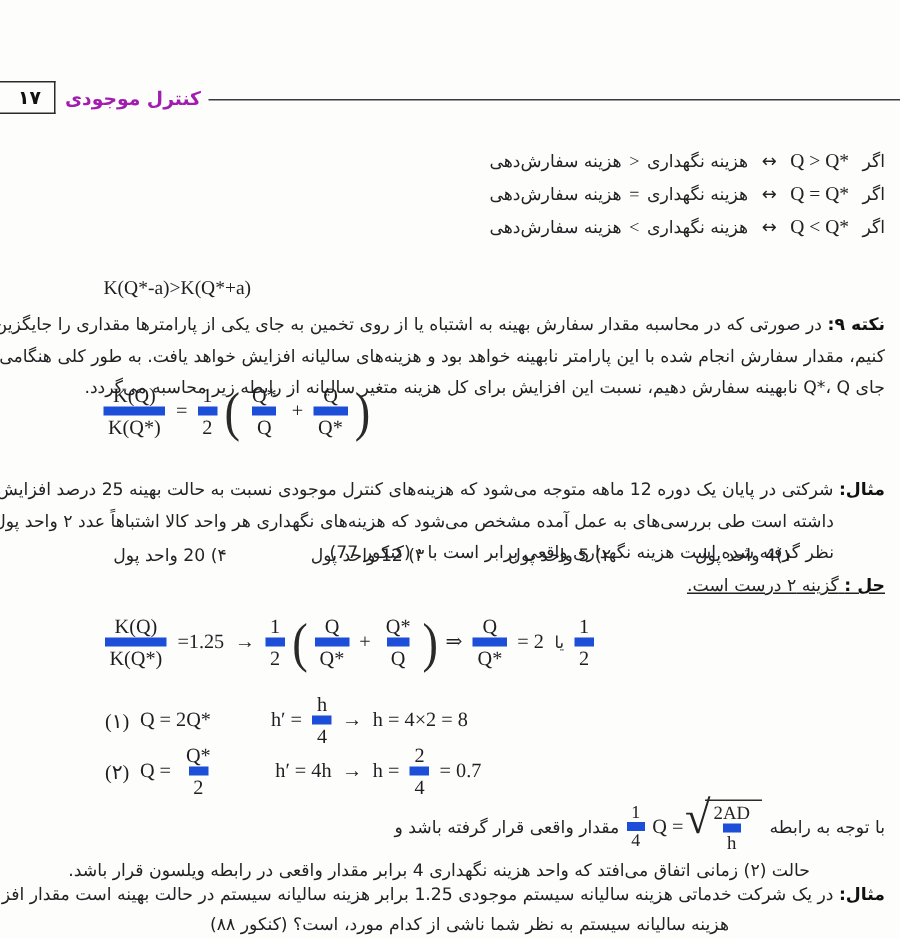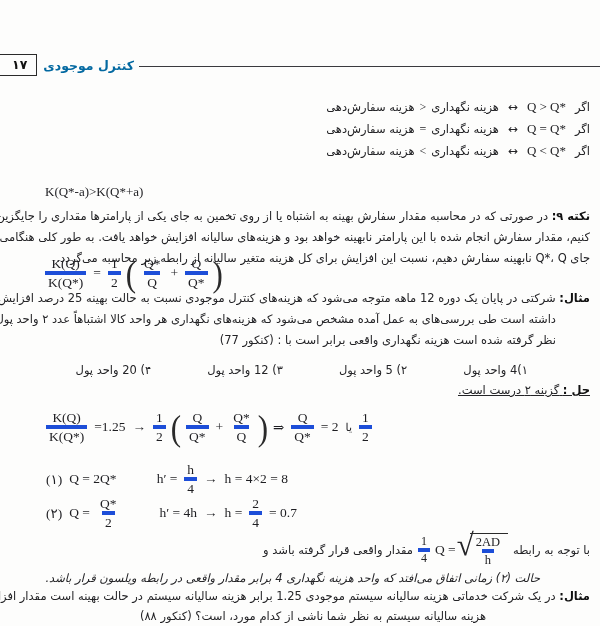--- a/index.html
+++ b/index.html
@@ -6,42 +6,42 @@
   body{
     width:600px;height:626px;background:#fdfdfc;color:#232326;
     font-family:"DejaVu Sans",sans-serif;overflow:hidden;
   }
   .page{position:relative;width:600px;height:546px;font-size:11.5px;}
   b,.bold{font-weight:bold;color:#111;}
 
   
   .header{position:absolute;top:52px;left:0;right:0;height:26px;display:flex;align-items:center;direction:ltr;}
   .pagebox{border:1.4px solid #2a2a2a;border-left:none;padding:2px 9px 3px 12px;font-weight:bold;font-size:12.5px;color:#111;}
-  .htitle{font-weight:bold;font-size:12.5px;margin:0 5px 0 6px;white-space:nowrap;color:#0369a1;}
+  .htitle{font-weight:bold;font-size:12.5px;margin:0 5px 0 6px;white-space:nowrap;color:#a21caf;}
   .hline{flex:1;height:0;border-top:1.6px solid #3a3a3e;margin-top:3px;}
 
   
   .fa{direction:rtl;text-align:right;line-height:21px;}
   .abs{position:absolute;right:10px;left:10px;}
   .nowrap{white-space:nowrap;}
 
   
   .relations{position:absolute;top:96px;right:10px;direction:rtl;}
   .rel-line{display:flex;direction:rtl;align-items:center;gap:9px;height:22px;}
   .rel-line .mathx{direction:ltr;font-family:"Liberation Serif","DejaVu Serif",serif;font-size:13px;}
   .rel-line .arrow{font-size:12px;}
   .costgrp{display:inline-flex;direction:rtl;align-items:center;gap:5px;}
   .opsym{direction:ltr;font-family:"Liberation Serif","DejaVu Serif",serif;font-size:12px;}
 
   
   .mathrow{position:absolute;direction:ltr;display:flex;align-items:center;gap:7px;
-    font-family:"Liberation Serif","DejaVu Serif",serif;font-size:13.5px;color:#1e1e22;}
+    font-family:"Liberation Serif","DejaVu Serif",serif;font-size:13.5px;color:#1e1e22;margin-left:24px;}
   .frac{display:inline-flex;flex-direction:column;align-items:center;line-height:1.12;text-align:center;}
   .frac .num{padding:0 3px;}
-  .frac .den{border-top:4px solid #1d4ed8;padding:0 3px;}
+  .frac .den{border-top:6px solid #1d4ed8;padding:0 3px;}
   .bigparen{font-size:31px;font-weight:400;line-height:1;transform:scaleY(1.18);margin:0 -2px;
     font-family:"Liberation Serif",serif;color:#2a2a2a;}
   .plain{white-space:nowrap;} .spacer26{width:26px;}
 
   
   .sqrt{display:inline-flex;align-items:flex-start;direction:ltr;
     font-family:"Liberation Serif","DejaVu Serif",serif;}
   .sqrt .qeq{align-self:center;font-size:13.5px;margin-right:1px;}
   .sqrt .sign{font-size:31px;line-height:1;margin-top:-4px;}
   .sqrt .radicand{border-top:1.6px solid #2a2a2a;margin-left:-4px;padding:1px 5px 0 3px;}
@@ -134,21 +134,21 @@
       <span class="den">Q</span>
     </span>
     <span>+</span>
     <span class="frac">
       <span class="num">Q</span>
       <span class="den">Q*</span>
     </span>
     <span class="bigparen">)</span>
   </div>
 
-  <div class="fa abs" style="top:288px;text-align:right;">
+  <div class="fa abs" style="top:316px;text-align:right;">
     <div class="nowrap">
       <b>مثال:</b>
       <span>شرکتی در پایان یک دوره 12 ماهه متوجه می‌شود که هزینه‌های کنترل موجودی نسبت به حالت بهینه 25 درصد افزایش</span>
     </div>
     <div class="nowrap indent34">داشته است طی بررسی‌های به عمل آمده مشخص می‌شود که هزینه‌های نگهداری هر واحد کالا اشتباهاً عدد ۲ واحد پول در</div>
     <div class="nowrap indent34">نظر گرفته شده است هزینه نگهداری واقعی برابر است با : (کنکور 77)</div>
   </div>
 
   <div class="options">
     <span class="option">۱)4 واحد پول</span>
@@ -240,21 +240,21 @@
             <span class="den">h</span>
           </span>
         </span>
       </span>
       <span class="frac inlinefrac">
         <span class="num">1</span>
         <span class="den">4</span>
       </span>
       <span>مقدار واقعی قرار گرفته باشد و</span>
     </div>
-    <div class="fa nowrap indent50" style="margin-top:1px;font-style:italic;">حالت (۲) زمانی اتفاق می‌افتد که واحد هزینه نگهداری 4 برابر مقدار واقعی در رابطه ویلسون قرار باشد.</div>
+    <div class="fa nowrap indent50" style="margin-top:1px;">حالت (۲) زمانی اتفاق می‌افتد که واحد هزینه نگهداری 4 برابر مقدار واقعی در رابطه ویلسون قرار باشد.</div>
   </div>
 
   <div class="fa abs" style="top:586px;line-height:20px;">
     <div class="nowrap">
       <b>مثال:</b>
       <span>در یک شرکت خدماتی هزینه سالیانه سیستم موجودی 1.25 برابر هزینه سالیانه سیستم در حالت بهینه است مقدار افزایش</span>
     </div>
     <div class="nowrap indent104">هزینه سالیانه سیستم به نظر شما ناشی از کدام مورد، است؟ (کنکور ۸۸)</div>
   </div>
 

